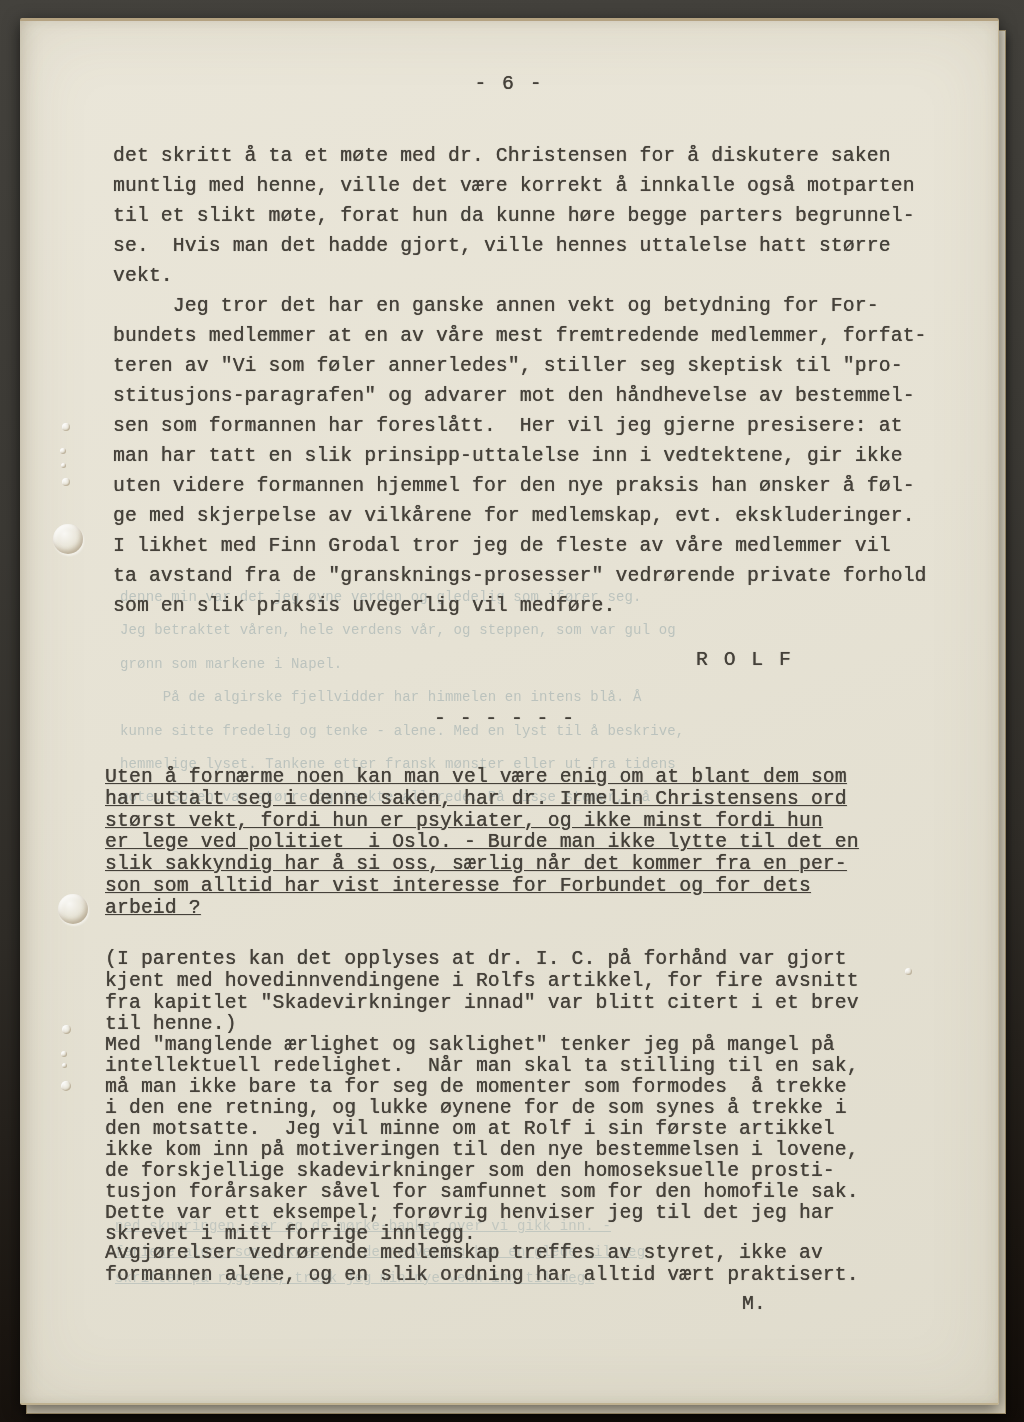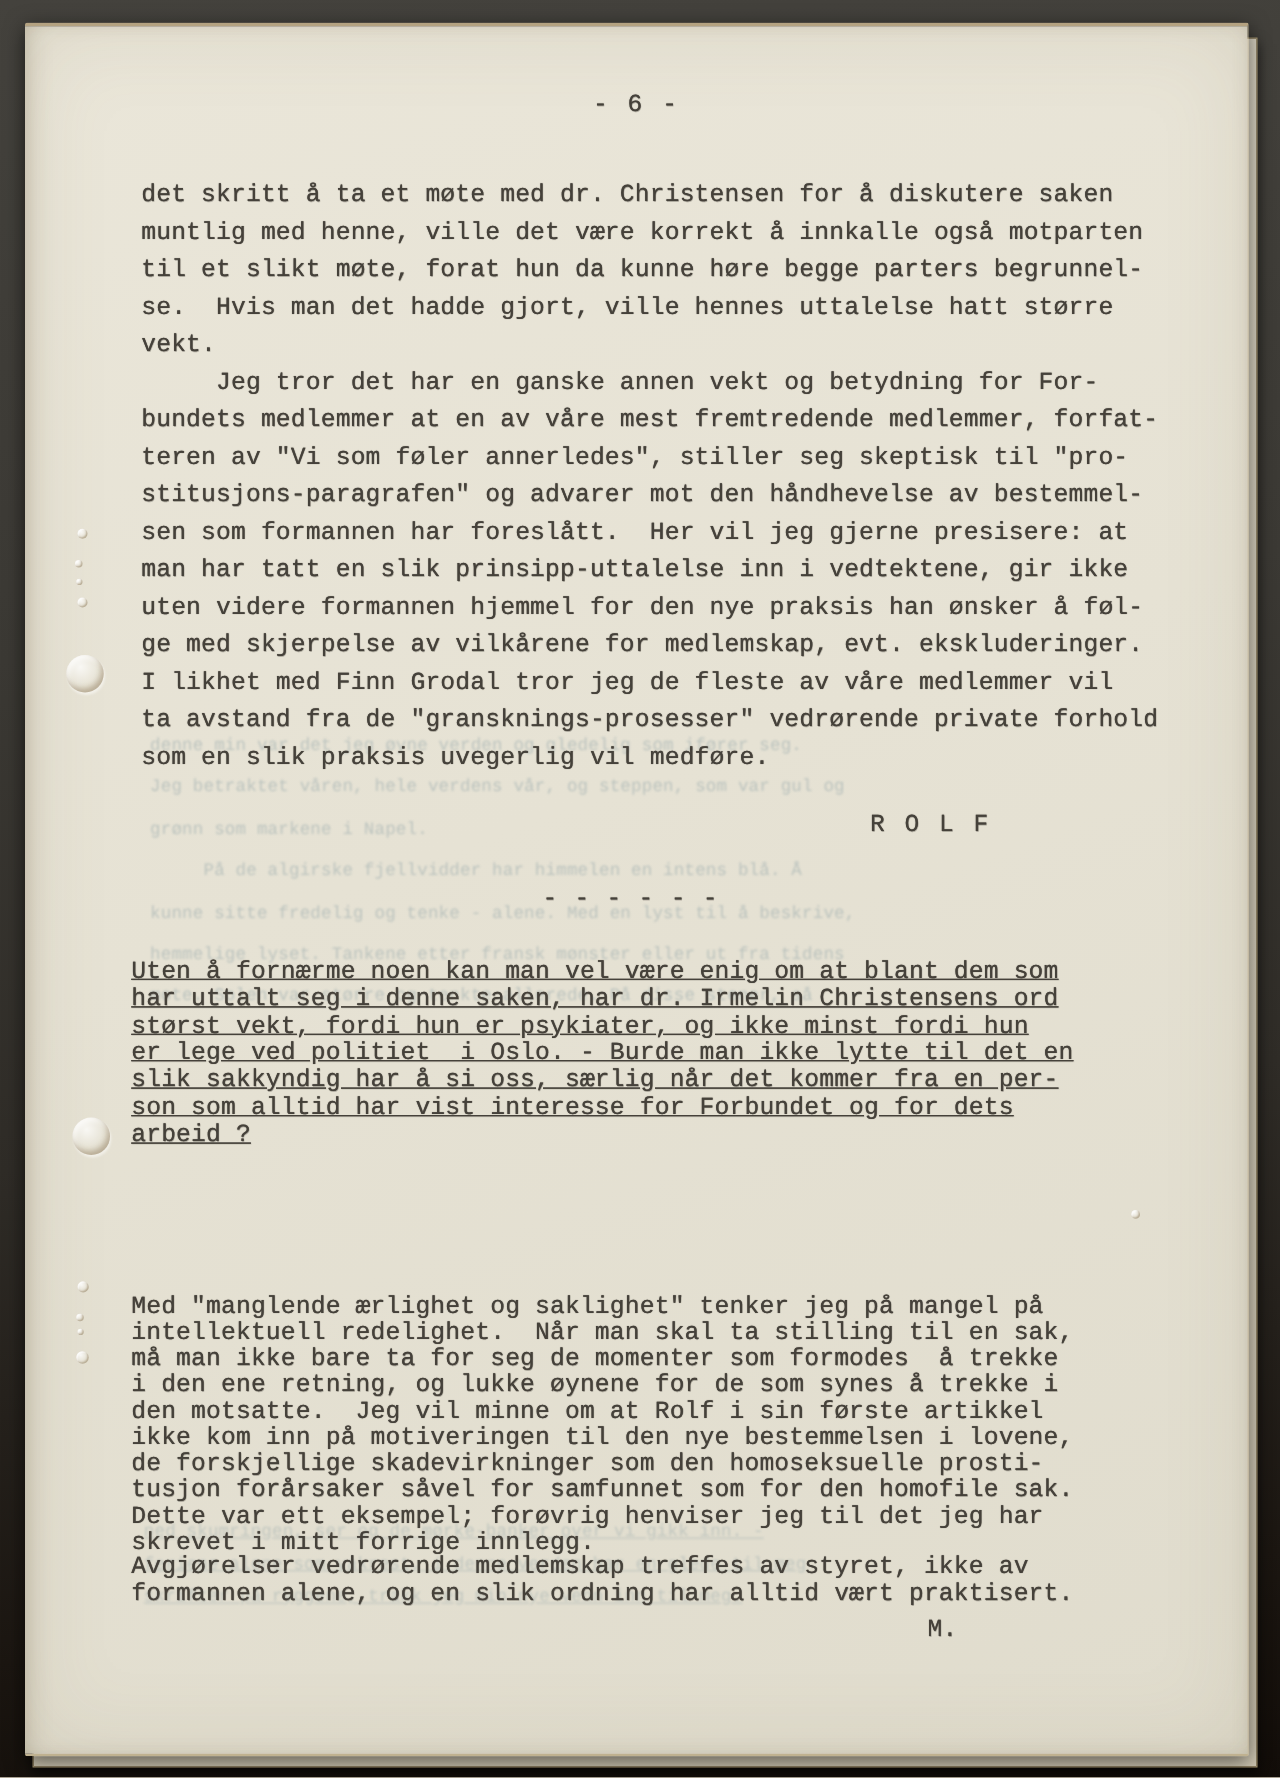--- a/index.html
+++ b/index.html
@@ -126,20 +126,24 @@
 
     <div class="typed divider">- - - - - -</div>
 
     <div class="typed para-a">Uten å fornærme noen kan man vel være enig om at blant dem som
 har uttalt seg i denne saken, har dr. Irmelin Christensens ord
 størst vekt, fordi hun er psykiater, og ikke minst fordi hun
 er lege ved politiet  i Oslo. - Burde man ikke lytte til det en
 slik sakkyndig har å si oss, særlig når det kommer fra en per-
 son som alltid har vist interesse for Forbundet og for dets
 arbeid ?</div>
+    <div class="typed para-b">(I parentes kan det opplyses at dr. I. C. på forhånd var gjort
+kjent med hovedinnvendingene i Rolfs artikkel, for fire avsnitt
+fra kapitlet "Skadevirkninger innad" var blitt citert i et brev
+til henne.)</div>
     <div class="typed para-c">Med "manglende ærlighet og saklighet" tenker jeg på mangel på
 intellektuell redelighet.  Når man skal ta stilling til en sak,
 må man ikke bare ta for seg de momenter som formodes  å trekke
 i den ene retning, og lukke øynene for de som synes å trekke i
 den motsatte.  Jeg vil minne om at Rolf i sin første artikkel
 ikke kom inn på motiveringen til den nye bestemmelsen i lovene,
 de forskjellige skadevirkninger som den homoseksuelle prosti-
 tusjon forårsaker såvel for samfunnet som for den homofile sak.
 Dette var ett eksempel; forøvrig henviser jeg til det jeg har
 skrevet i mitt forrige innlegg.</div>

